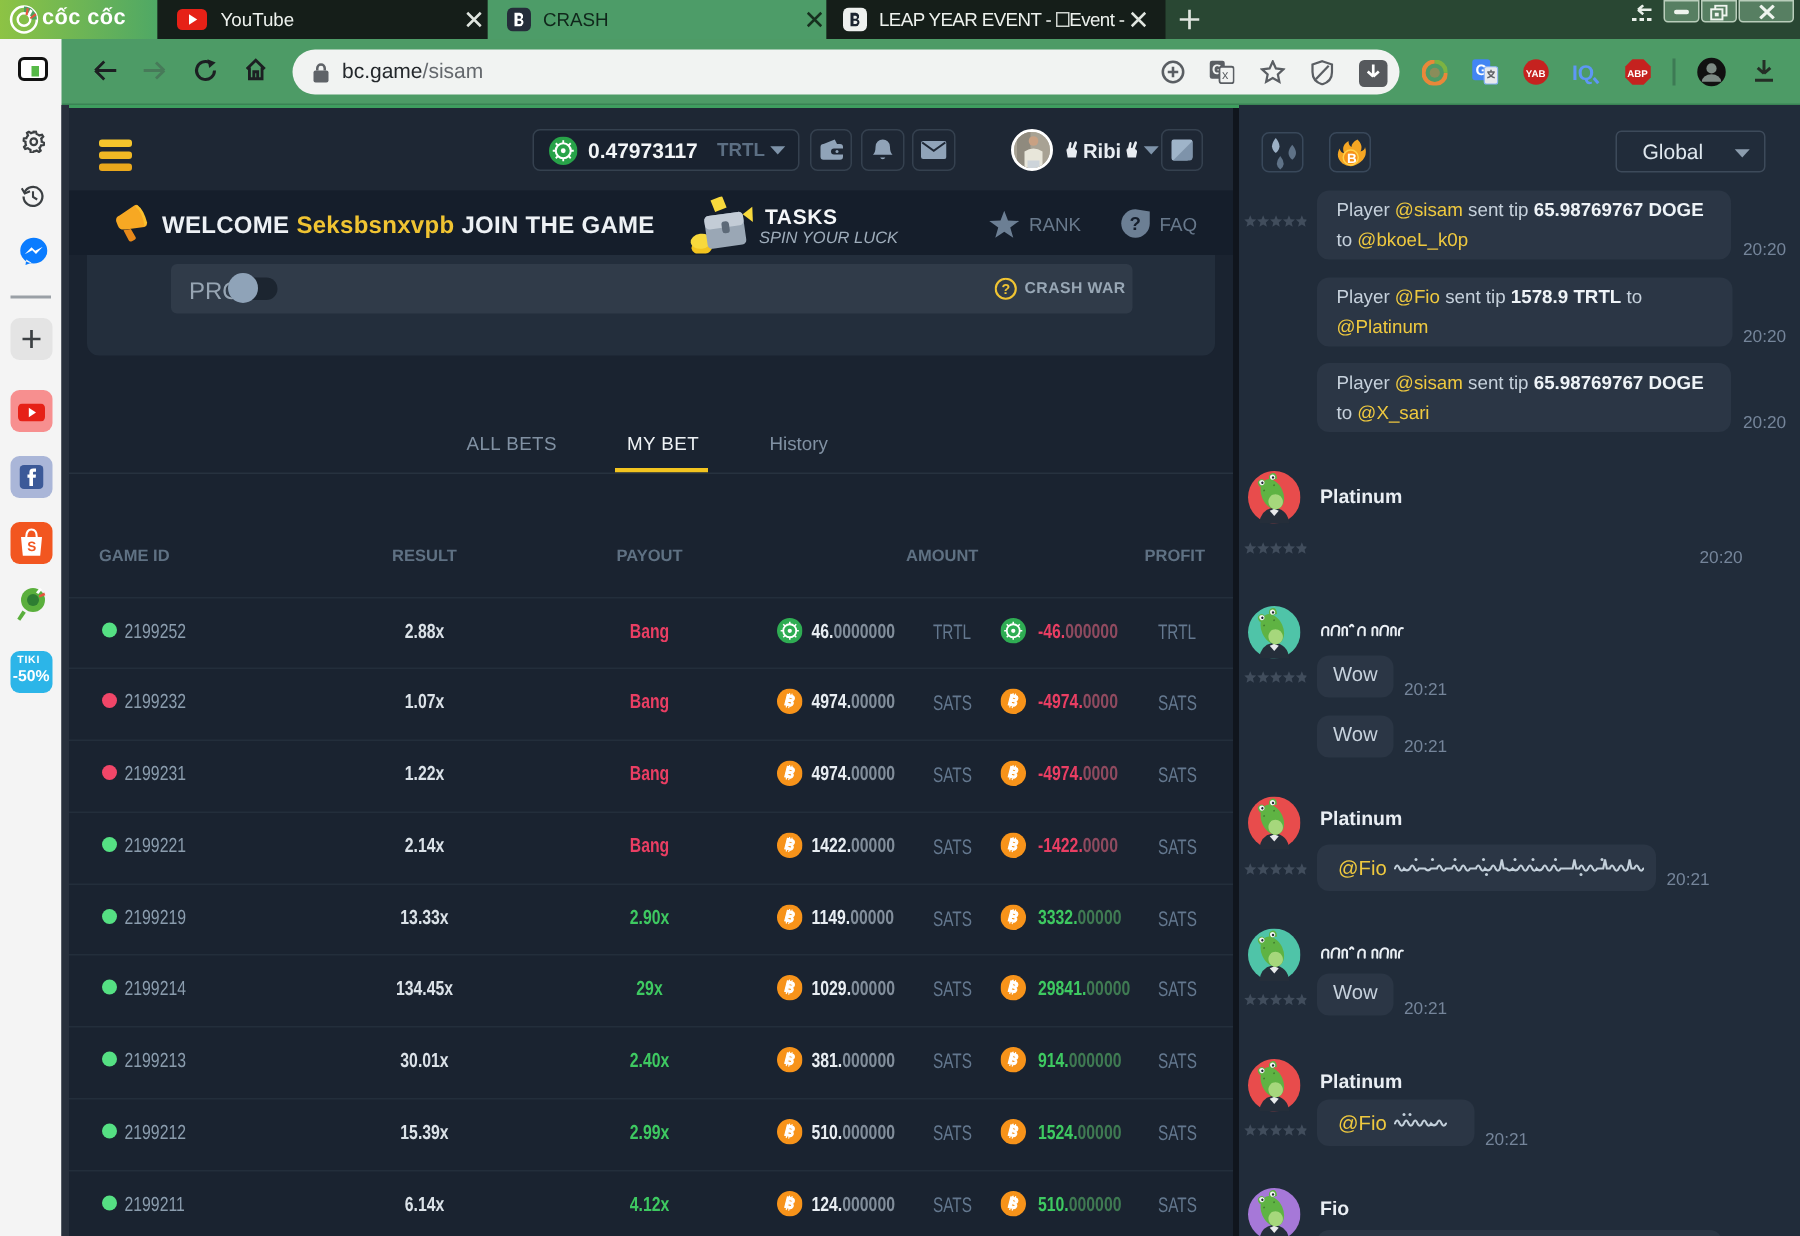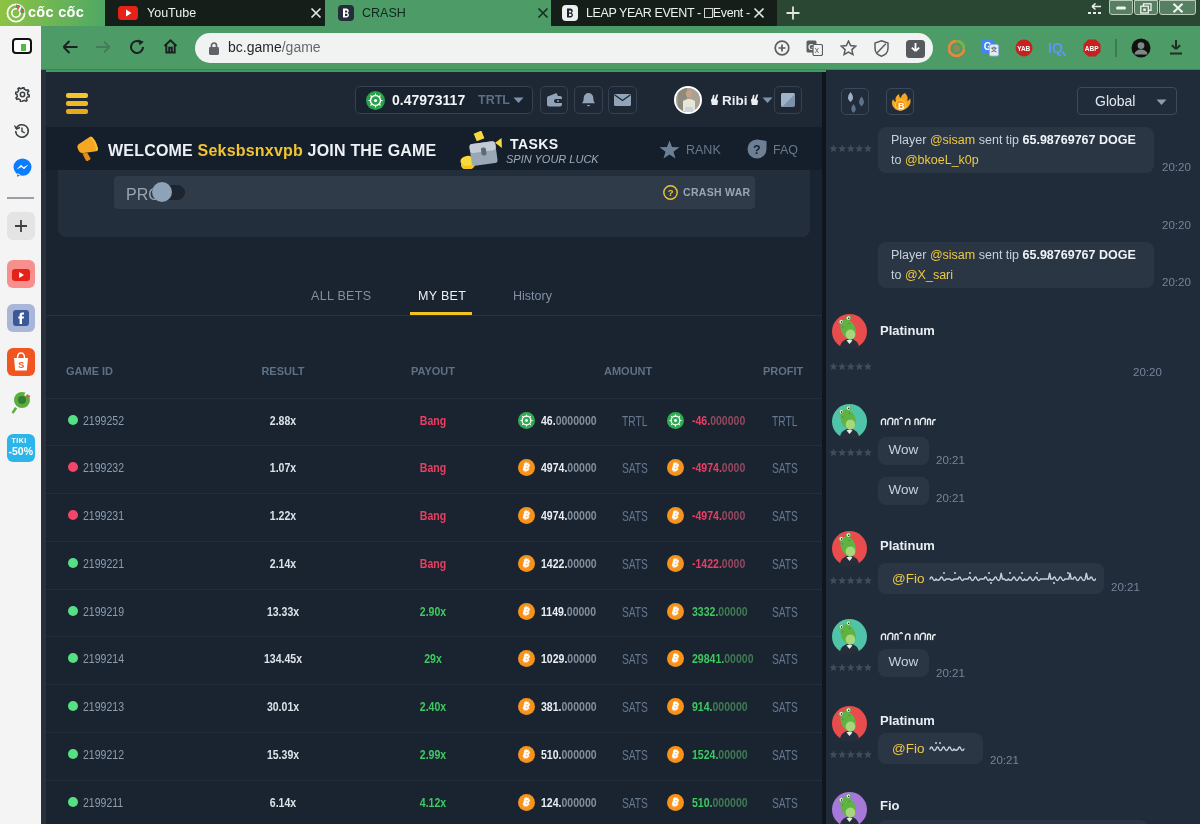--- a/index.html
+++ b/index.html
@@ -123,21 +123,21 @@
         <path d="M9.3 0.5 L14.8 2.7 L10.5 6.3 Z" fill="#1c1f22"></path>
       </svg>
     <svg class="abs" style="left:162px;top:12px" width="17" height="17" viewBox="0 0 17 17">
         <path d="M2.5 8 L8.5 2.2 L14.5 8 M4.3 7 V14.5 H12.7 V7 M7.2 14.5 V9.8 H9.8 V14.5" stroke="#1c1f22" stroke-width="1.9" fill="none"></path>
       </svg>
     <div id="addrbar">
       <svg class="abs" style="left:13px;top:7.5px" width="12" height="15" viewBox="0 0 12 15">
           <rect x="1" y="6" width="10" height="8" rx="1.4" fill="#5f6368"></rect>
           <path d="M3.5 6 V4.5 a2.5 2.5 0 0 1 5 0 V6" stroke="#5f6368" stroke-width="1.7" fill="none"></path>
         </svg>
-      <span class="abs" style="left:33px;top:6px;font-size:14px;color:#24282c">bc.game<span style="color:#64686d">/game</span></span>
+      <span class="abs" style="left:33px;top:6px;font-size:14px;color:#24282c">bc.game<span style="color:#64686d">/sisam</span></span>
       <svg class="abs" style="left:579px;top:7px" width="16" height="16" viewBox="0 0 16 16">
           <circle cx="8" cy="8" r="6.8" fill="none" stroke="#5a5e63" stroke-width="1.7"></circle>
           <path d="M8 4.5 V11.5 M4.5 8 H11.5" stroke="#5a5e63" stroke-width="1.7"></path>
         </svg>
       <svg class="abs" style="left:611px;top:7px" width="17" height="16" viewBox="0 0 17 16">
           <rect x="0.5" y="0.5" width="10" height="12" rx="1.5" fill="#5a5e63"></rect>
           <text x="2" y="9.5" font-size="9" font-weight="bold" fill="#f1f3f2">G</text>
           <rect x="7" y="4.5" width="9.5" height="11" rx="1.5" fill="#f1f3f2" stroke="#5a5e63" stroke-width="1.2"></rect>
           <text x="8.7" y="12.7" font-size="8.5" fill="#5a5e63">x</text>
         </svg>
@@ -592,20 +592,21 @@
   </div>
   <div class="abs" style="left:3px;top:69px"><svg width="42" height="9" viewBox="0 0 42 9">
           <path transform="translate(0.0,0)" d="M4.5 0.5 L5.6 3.2 L8.5 3.4 L6.3 5.3 L7 8.2 L4.5 6.6 L2 8.2 L2.7 5.3 L0.5 3.4 L3.4 3.2 Z" fill="#414d5c"></path>
           <path transform="translate(8.6,0)" d="M4.5 0.5 L5.6 3.2 L8.5 3.4 L6.3 5.3 L7 8.2 L4.5 6.6 L2 8.2 L2.7 5.3 L0.5 3.4 L3.4 3.2 Z" fill="#414d5c"></path>
           <path transform="translate(17.2,0)" d="M4.5 0.5 L5.6 3.2 L8.5 3.4 L6.3 5.3 L7 8.2 L4.5 6.6 L2 8.2 L2.7 5.3 L0.5 3.4 L3.4 3.2 Z" fill="#414d5c"></path>
           <path transform="translate(25.799999999999997,0)" d="M4.5 0.5 L5.6 3.2 L8.5 3.4 L6.3 5.3 L7 8.2 L4.5 6.6 L2 8.2 L2.7 5.3 L0.5 3.4 L3.4 3.2 Z" fill="#414d5c"></path>
           <path transform="translate(34.4,0)" d="M4.5 0.5 L5.6 3.2 L8.5 3.4 L6.3 5.3 L7 8.2 L4.5 6.6 L2 8.2 L2.7 5.3 L0.5 3.4 L3.4 3.2 Z" fill="#414d5c"></path>
         </svg></div>
   <div class="bubble" style="left:52px;top:57px;width:276px;height:46px;padding:3px 13px;line-height:20px;white-space:nowrap">Player <span class="yel">@sisam</span> sent tip <span class="wb">65.98769767 DOGE</span><br>to <span class="yel">@bkoeL_k0p</span></div>
   <span class="time" style="left:336px;top:91px">20:20</span>
+  <div class="bubble" style="left:52px;top:115px;width:277px;height:46px;padding:3px 13px;line-height:20px;white-space:nowrap">Player <span class="yel">@Fio</span> sent tip <span class="wb">1578.9 TRTL</span> to<br><span class="yel">@Platinum</span></div>
   <span class="time" style="left:336px;top:149px">20:20</span>
   <div class="bubble" style="left:52px;top:172px;width:276px;height:46px;padding:3px 13px;line-height:20px;white-space:nowrap">Player <span class="yel">@sisam</span> sent tip <span class="wb">65.98769767 DOGE</span><br>to <span class="yel">@X_sari</span></div>
   <span class="time" style="left:336px;top:206px">20:20</span>
 
   <div class="abs" style="left:6px;top:244px"><svg width="35" height="35" viewBox="0 0 35 35">
           <circle cx="17.5" cy="17.5" r="17.5" fill="#e84c4c"></circle>
 <path d="M7.5 35 Q8.5 25.5 17.5 24.5 Q26.5 25.5 27.5 35 Z" fill="#252e3a"></path>
 <path d="M14.5 26.5 L17.5 30 L20.5 26.5 L17.5 25.2 Z" fill="#e8eaec"></path>
 <g transform="rotate(-24 16 15)">
 <ellipse cx="16" cy="15.5" rx="7.2" ry="10.5" fill="#5fb343"></ellipse>

